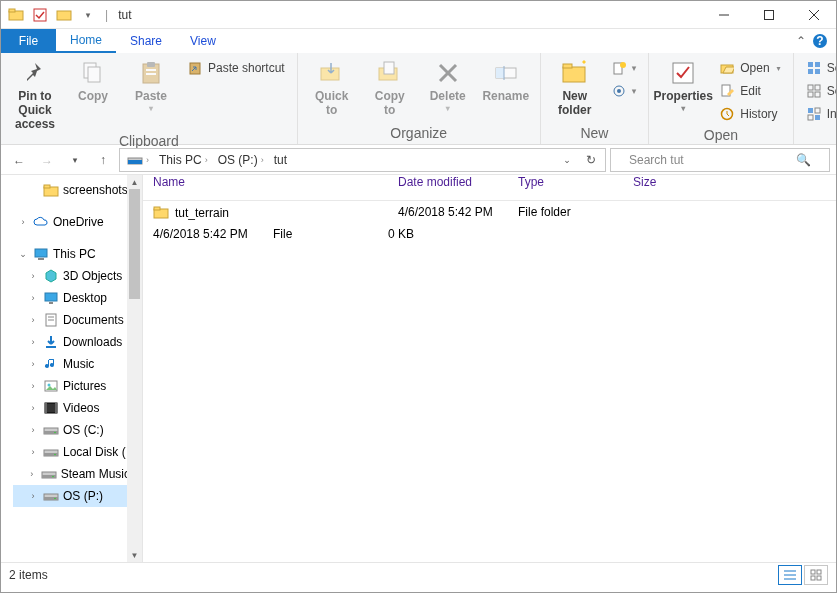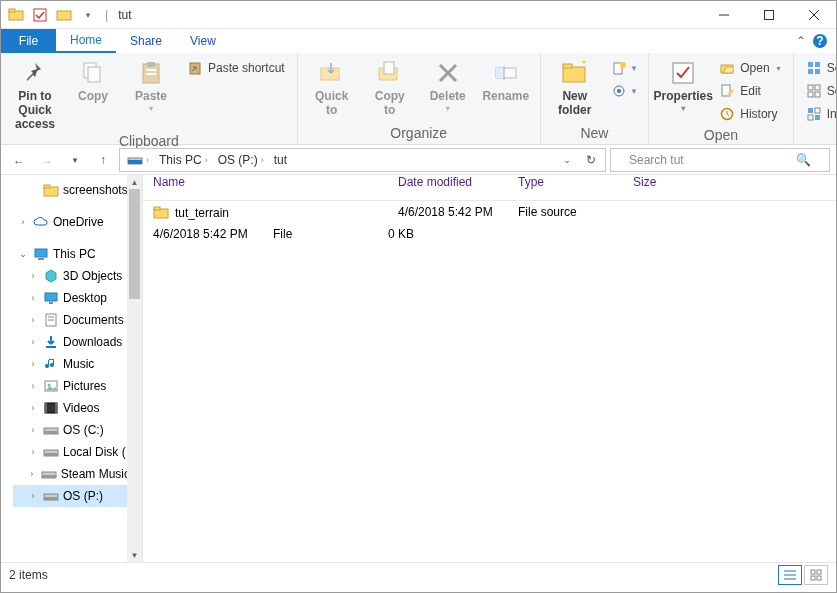--- a/index.html
+++ b/index.html
@@ -556,21 +556,21 @@
           <div class="cell name">
             <span class="ficn">
               <svg width="16" height="16">
                 <rect x="1" y="5" width="14" height="9" fill="#ffd86b" stroke="#caa33a"></rect>
                 <rect x="1" y="3" width="6" height="3" fill="#ffd86b" stroke="#caa33a"></rect>
               </svg>
             </span>
             <span>tut_terrain</span>
           </div>
           <div class="cell date">4/6/2018 5:42 PM</div>
-          <div class="cell type">File source</div>
+          <div class="cell type">File folder</div>
           <div class="cell size"></div>
         </div>
         <div class="filerow">
           <div class="cell date">4/6/2018 5:42 PM</div>
           <div class="cell type">File</div>
           <div class="cell size">0 KB</div>
         </div>
       </div>
   </div>
 </div>

